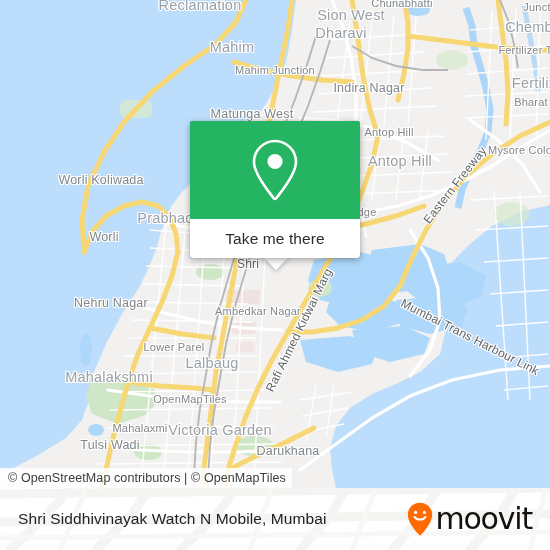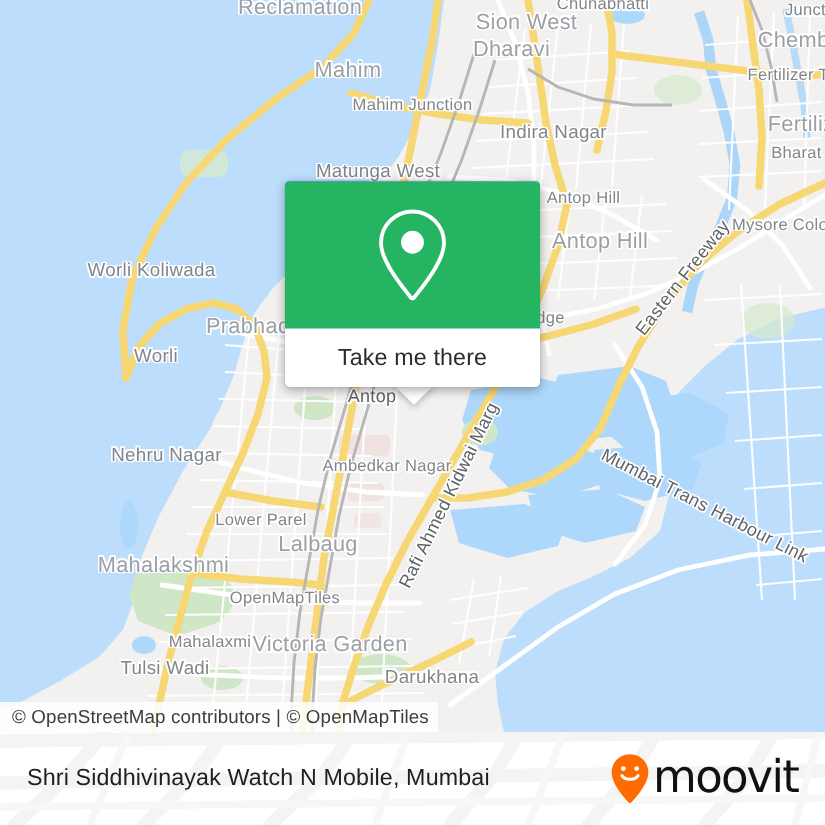--- a/index.html
+++ b/index.html
@@ -414,21 +414,21 @@
         <div class="map-label lbl-big" style="left: 534px; top: 83px;">Fertiliz</div>
         <div class="map-label lbl-mid" style="left: 252px; top: 114px;">Matunga West</div>
         <div class="map-label lbl-small" style="left: 531px; top: 102px;">Bharat</div>
         <div class="map-label lbl-small" style="left: 389px; top: 132px;">Antop Hill</div>
         <div class="map-label lbl-big" style="left: 400px; top: 161px;">Antop Hill</div>
         <div class="map-label lbl-small" style="left: 520px; top: 150px;">Mysore Colo</div>
         <div class="map-label lbl-mid" style="left: 101px; top: 180px;">Worli Koliwada</div>
         <div class="map-label lbl-big" style="left: 175px; top: 218px;">Prabhadevi</div>
         <div class="map-label lbl-small" style="left: 367px; top: 212px;">dge</div>
         <div class="map-label lbl-mid" style="left: 104px; top: 237px;">Worli</div>
-        <div class="map-label lbl-road" style="left: 248px; top: 264px;">Antop</div>
+        <div class="map-label lbl-road" style="left: 248px; top: 264px;">Shri</div>
         <div class="map-label lbl-small" style="left: 258px; top: 311px;">Ambedkar Nagar</div>
         <div class="map-label lbl-mid" style="left: 111px; top: 303px;">Nehru Nagar</div>
         <div class="map-label lbl-small" style="left: 174px; top: 347px;">Lower Parel</div>
         <div class="map-label lbl-big" style="left: 212px; top: 363px;">Lalbaug</div>
         <div class="map-label lbl-big" style="left: 109px; top: 377px;">Mahalakshmi</div>
         <div class="map-label lbl-small" style="left: 190px; top: 399px;">OpenMapTiles</div>
         <div class="map-label lbl-small" style="left: 140px; top: 428px;">Mahalaxmi</div>
         <div class="map-label lbl-big" style="left: 220px; top: 430px;">Victoria Garden</div>
         <div class="map-label lbl-mid" style="left: 110px; top: 445px;">Tulsi Wadi</div>
         <div class="map-label lbl-mid" style="left: 288px; top: 451px;">Darukhana</div>

